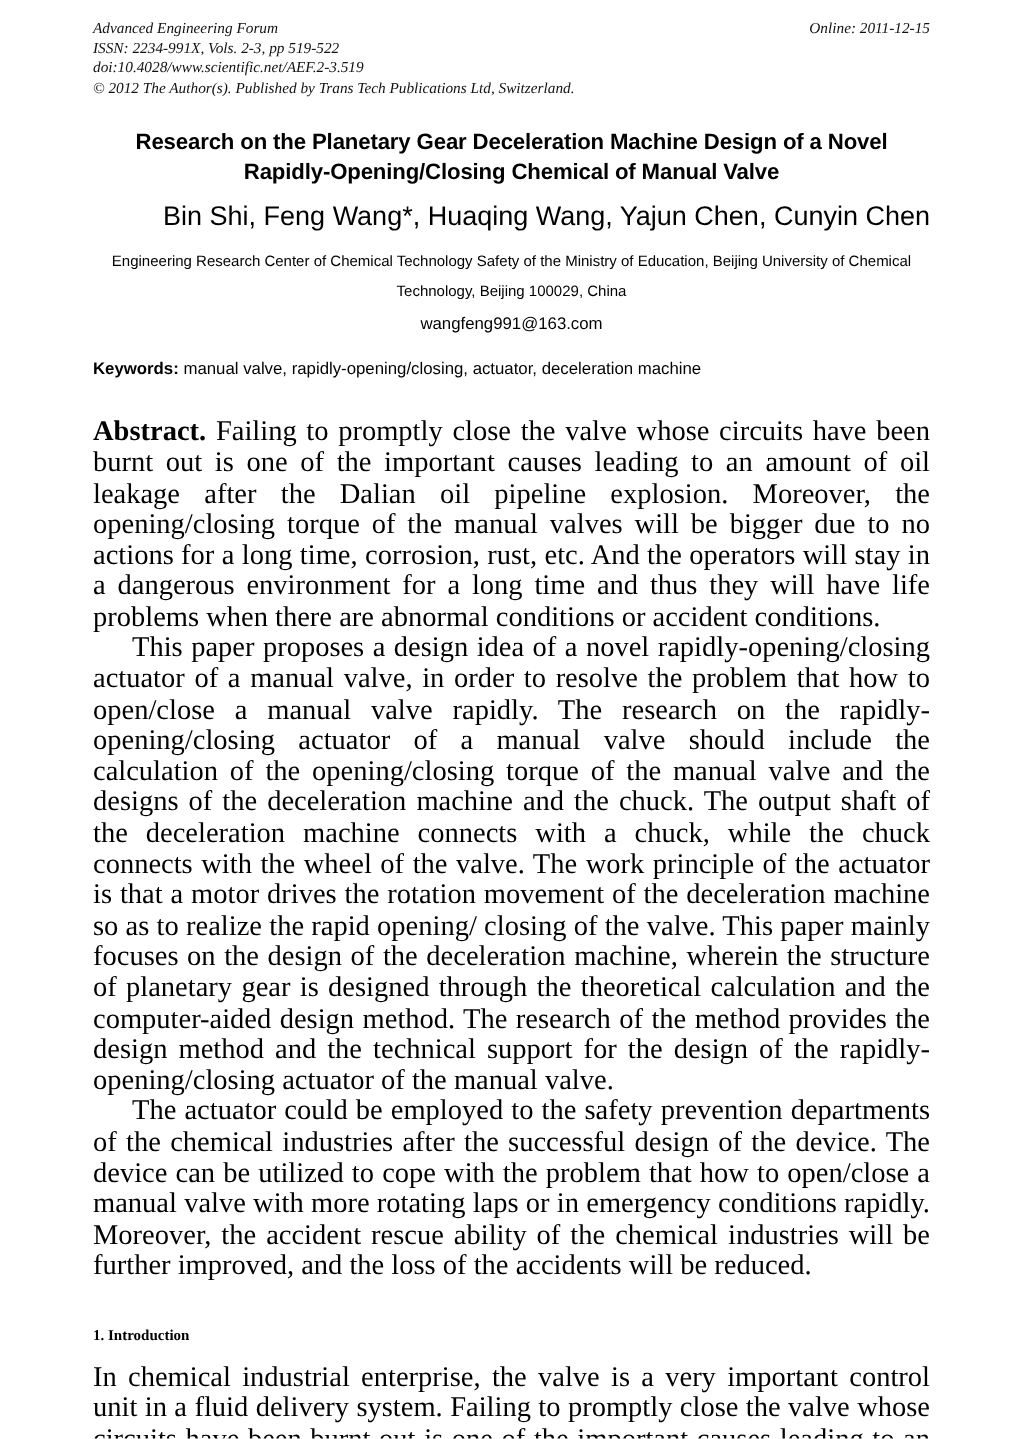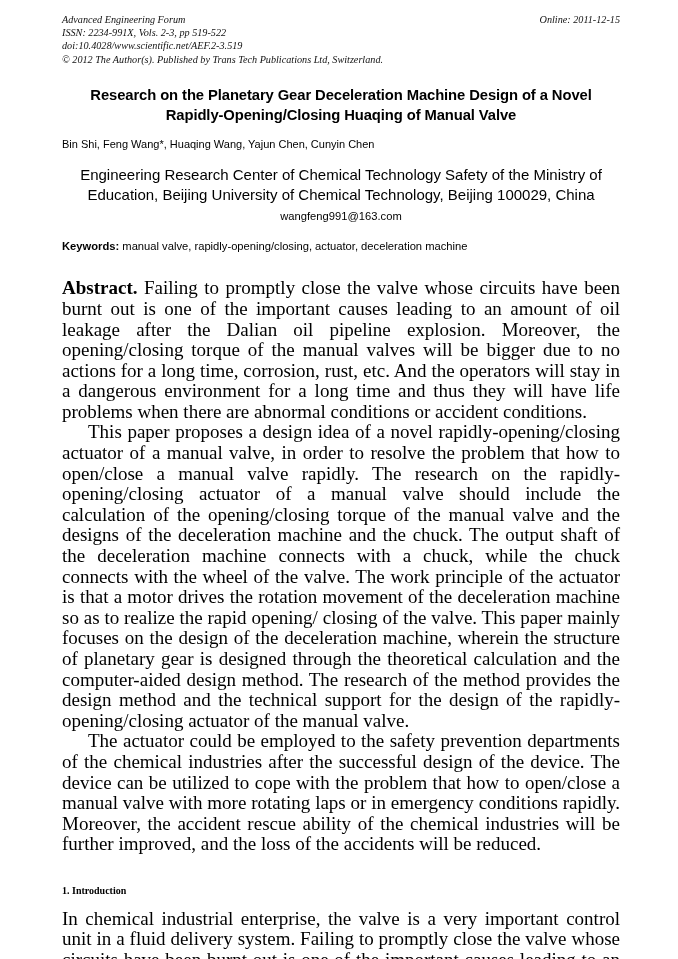--- a/index.html
+++ b/index.html
@@ -55,28 +55,28 @@
     font-family: "Liberation Sans", sans-serif;
     font-weight: bold;
     font-size: 14.8px;
     line-height: 20px;
     text-align: center;
     letter-spacing: -0.1px;
   }
   .authors {
     margin-top: 10px;
     font-family: "Liberation Sans", sans-serif;
-    font-size: 11px;
+    font-size: 18px;
     line-height: 19px;
-    text-align: left;
+    text-align: right;
   }
   .affil {
     margin-top: 11px;
     font-family: "Liberation Sans", sans-serif;
-    font-size: 15px;
+    font-size: 10px;
     line-height: 20.5px;
     text-align: center;
   }
   .email {
     font-family: "Liberation Sans", sans-serif;
     font-size: 11.2px;
     line-height: 20.5px;
     text-align: center;
   }
 
@@ -123,21 +123,21 @@
     <div class="pub-header">
       <div class="row1">
         <span class="journal">Advanced Engineering Forum</span>
         <span class="online">Online: 2011-12-15</span>
       </div>
       <div class="line">ISSN: 2234-991X, Vols. 2-3, pp 519-522</div>
       <div class="line">doi:10.4028/www.scientific.net/AEF.2-3.519</div>
       <div class="line">© 2012 The Author(s). Published by Trans Tech Publications Ltd, Switzerland.</div>
     </div>
 
-    <div class="title">Research on the Planetary Gear Deceleration Machine Design of a Novel Rapidly-Opening/Closing Huaqing of Manual Valve</div>
+    <div class="title">Research on the Planetary Gear Deceleration Machine Design of a Novel Rapidly-Opening/Closing Chemical of Manual Valve</div>
 
     <div class="authors">Bin Shi, Feng Wang*, Huaqing Wang, Yajun Chen, Cunyin Chen</div>
 
     <div class="affil">Engineering Research Center of Chemical Technology Safety of the Ministry of Education, Beijing University of Chemical Technology, Beijing 100029, China</div>
 
     <div class="email">wangfeng991@163.com</div>
 
     <div class="keywords">
       <span class="kw-label">Keywords:</span>
       <span>manual valve, rapidly-opening/closing, actuator, deceleration machine</span>

